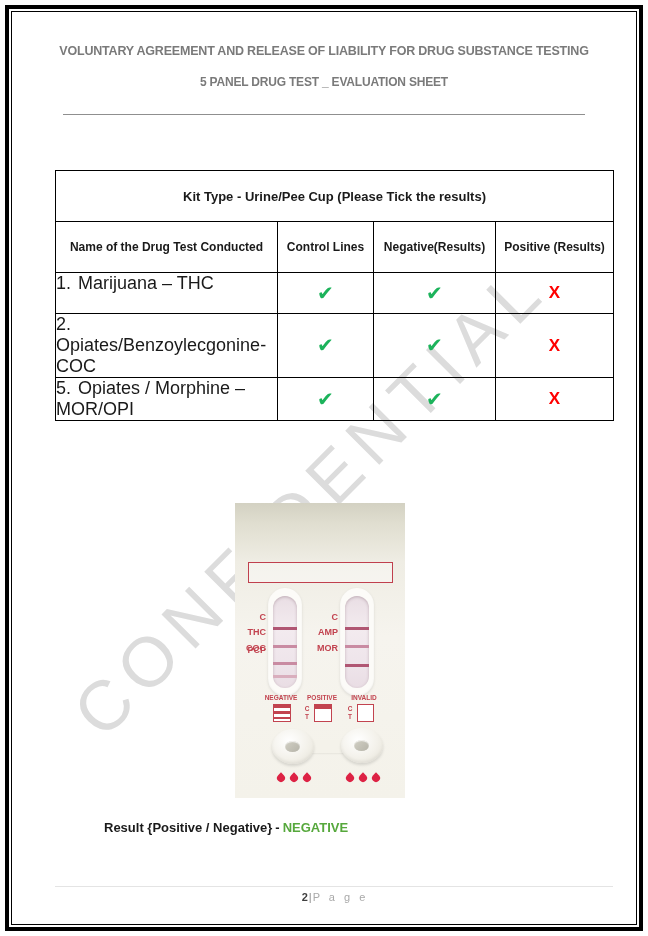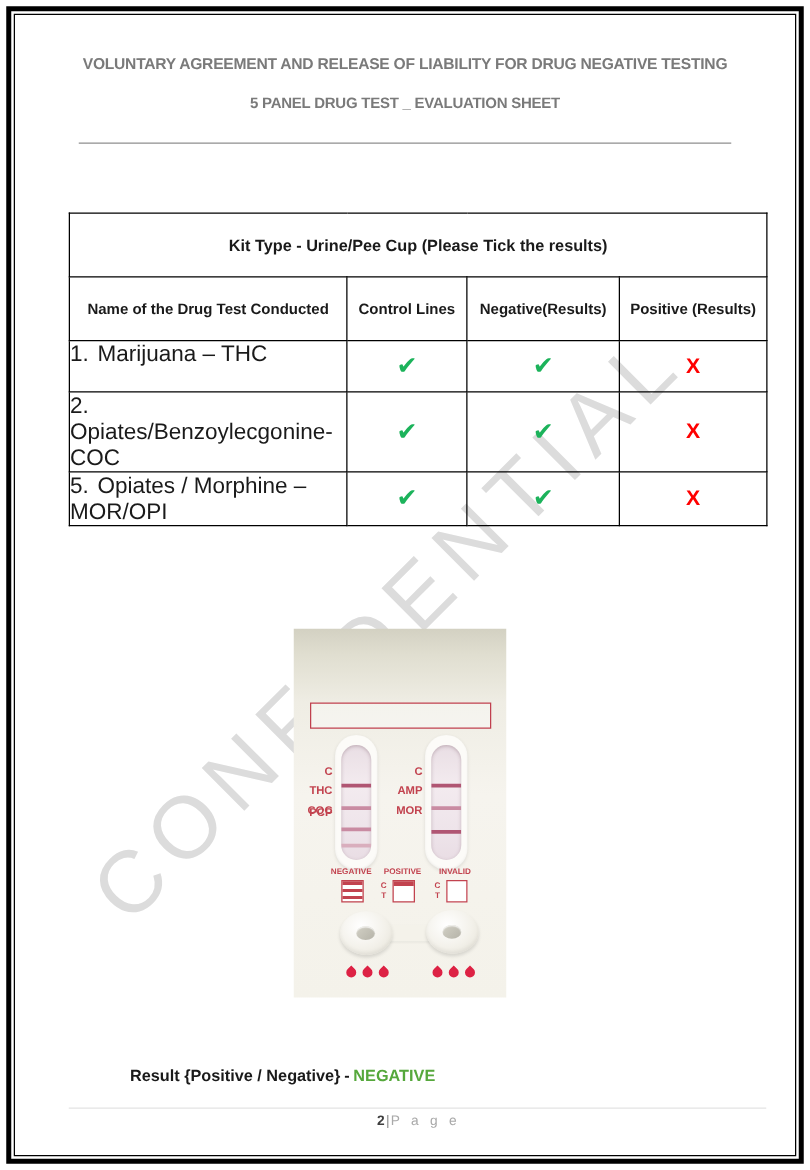--- a/index.html
+++ b/index.html
@@ -85,39 +85,39 @@
   .well.left { left:37px; top:226px; } .well.right { left:106px; top:225px; }
   .well-bridge { position:absolute; left:62px; top:237px; width:62px; height:13px; border-radius:7px; background:#f4f2ea; box-shadow:0 1px 2px rgba(0,0,0,0.06); }
   .well-button { position:absolute; left:13px; top:12px; width:15px; height:11px; border-radius:50%;
     background:linear-gradient(135deg,#d2d0c5,#b5b3a8); box-shadow:inset 0 1px 1px rgba(255,255,255,0.8); }
 
   .drop-group { position:absolute; top:271px; display:flex; gap:5px; }
   .drop-group.left { left:42px; } .drop-group.right { left:111px; }
   .drop { width:8px; height:8px; background:#dd2244; border-radius:0 50% 50% 50%; transform:rotate(45deg); }
 
   
-  .result-line { position:absolute; left:62px; top:853px; font-size:13px; font-weight:bold; color:#1a1a1a; z-index:1;padding-left:42px; }
+  .result-line { position:absolute; left:62px; top:820px; font-size:13px; font-weight:bold; color:#1a1a1a; z-index:1;padding-left:42px; }
   .result-sep { font-weight:bold; padding:0 3px; }
   .result-value { color:var(--result-green, #56A83C); }
   .footer-rule { position:absolute; left:55px; top:886px; width:558px; border-top:1px solid #e4e4e4; z-index:1; }
   .footer-text { position:absolute; left:11px; top:891px; width:100%; text-align:center; font-size:11px; z-index:1; }
   .footer-num { font-weight:bold; color:#3f3f3f; }
   .footer-bar { color:#8a8a8a; padding:0 1px; }
   .footer-word { color:#a9a9a9; letter-spacing:3px; }
 </style>
 </head>
 <body>
 
 <div class="page">
   <div class="border-outer"></div>
   <div class="border-inner"></div>
 
   <div class="watermark">CONFIDENTIAL</div>
 
-  <div class="title1">VOLUNTARY AGREEMENT AND RELEASE OF LIABILITY FOR DRUG NEGATIVE TESTING</div>
+  <div class="title1">VOLUNTARY AGREEMENT AND RELEASE OF LIABILITY FOR DRUG SUBSTANCE TESTING</div>
   <div class="title2">5 PANEL DRUG TEST _ EVALUATION SHEET</div>
   <div class="title-divider"></div>
 
   <table class="eval-table">
     <colgroup>
         <col style="width:222px">
         <col style="width:96px">
         <col style="width:122px">
         <col style="width:118px">
       </colgroup>

